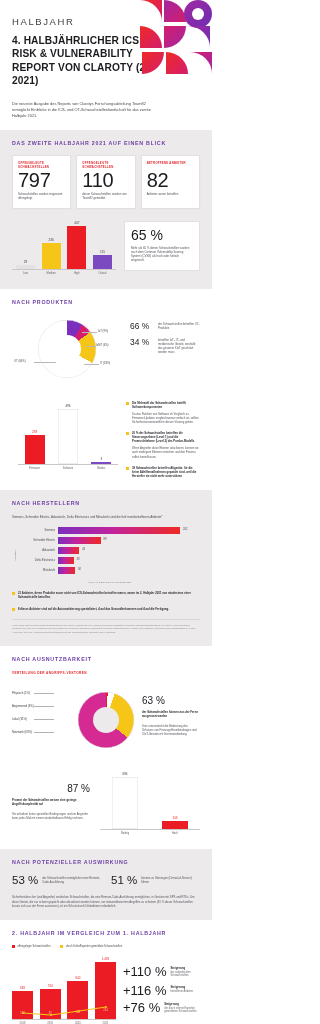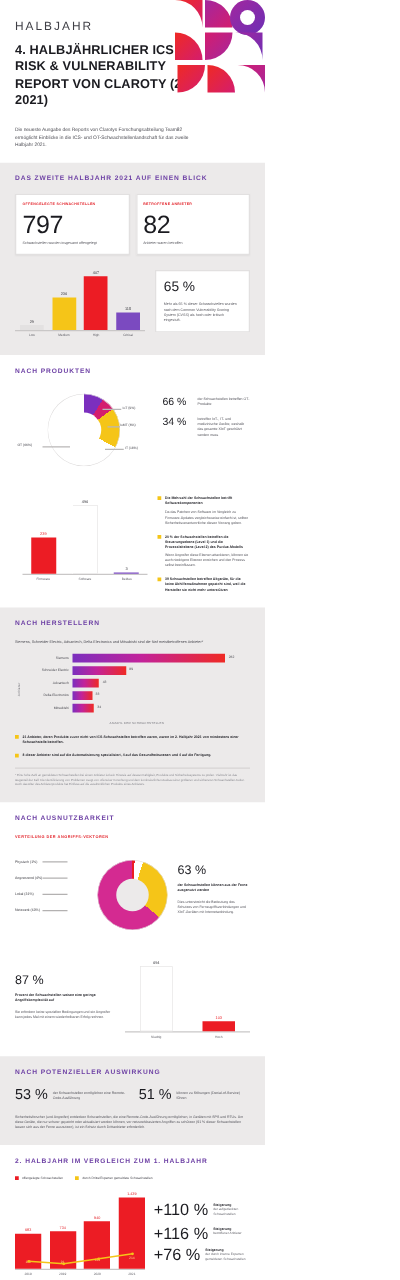--- a/index.html
+++ b/index.html
@@ -55,21 +55,21 @@
   
   .sev-wrap { display: flex; align-items: flex-start; gap: 8px; margin-top: 12px; }
   .sev-chart { width: 104px; height: 56px; position: relative; }
   .sev-bars { display: flex; align-items: flex-end; justify-content: space-between; height: 48px; padding: 0 4px; }
   .sev-col { width: 19px; display: flex; flex-direction: column; align-items: center; justify-content: flex-end; height: 48px; }
   .sev-val { font-size: 3.1px; color: #3c3c42; margin-bottom: 1px; }
   .sev-bar { width: 19px; border-radius: 0; }
   .sev-axis { border-top: 0.4px solid #c9c7c7; display: flex; justify-content: space-between; padding: 2px 4px 0; }
   .sev-tick { width: 19px; text-align: center; font-size: 2.6px; color: #63636a; }
   .pct-card { flex: 1; background: #fff; border: 0.5px solid #e2e0e0; padding: 6px 6px 7px; }
-  .pct-big { font-size: 11px; font-weight: 400; color: #1b1b20; line-height: 14px; }
+  .pct-big { font-size: 14px; font-weight: 400; color: #1b1b20; line-height: 14px; }
   .pct-txt { font-size: 2.9px; line-height: 4.3px; color: #55555c; margin-top: 4px; }
 
   
   .donut-row { display: flex; align-items: flex-start; gap: 6px; }
   .donut-area { width: 112px; position: relative; height: 76px; }
   .donut { width: 58px; height: 58px; border-radius: 50%; position: relative; margin-left: 26px; margin-top: 6px; }
   .donut::after {
     content: ""; position: absolute; inset: 15px; background: #fff; border-radius: 50%;
   }
   .leader { position: absolute; font-size: 2.7px; color: #4b4b52; white-space: nowrap; }
@@ -118,21 +118,21 @@
   .exp-donut { width: 56px; height: 56px; border-radius: 50%; position: absolute; right: 2px; top: 9px; }
   .exp-donut::after { content: ""; position: absolute; inset: 15px; background: #eceaea; border-radius: 50%; }
   .exp-right { flex: 1; padding-top: 12px; }
   .exp-big { font-size: 10px; color: #1b1b20; line-height: 11px; }
   .exp-strong { font-size: 2.8px; line-height: 4.1px; color: #2a2a30; font-weight: 700; margin-top: 4px; }
   .exp-body { font-size: 2.8px; line-height: 4.1px; color: #55555c; margin-top: 5px; }
 
   
   .cx-row { display: flex; gap: 10px; align-items: flex-start; margin-top: 14px; }
   .cx-left { width: 78px; padding-top: 12px; }
-  .cx-big { font-size: 10px; color: #1b1b20; line-height: 11px; }
+  .cx-big { font-size: 10px; color: #1b1b20; line-height: 11px; text-align: right; }
   .cx-strong { font-size: 2.8px; line-height: 4.1px; color: #2a2a30; font-weight: 700; margin-top: 4px; }
   .cx-body { font-size: 2.8px; line-height: 4.1px; color: #55555c; margin-top: 5px; }
   .cx-chart { flex: 1; height: 66px; }
   .cx-bars { display: flex; align-items: flex-end; justify-content: space-around; height: 58px; }
   .cx-col { display: flex; flex-direction: column; align-items: center; justify-content: flex-end; height: 58px; }
   .cx-val { font-size: 3.1px; color: #3c3c42; margin-bottom: 1px; }
   .cx-bar { width: 26px; }
   .cx-axis { display: flex; justify-content: space-around; border-top: 0.4px solid #c9c7c7; padding-top: 2px; }
   .cx-tick { font-size: 2.6px; color: #63636a; width: 30px; text-align: center; }
 
@@ -206,20 +206,25 @@
   <div class="section grey">
     <div class="sec-title">DAS ZWEITE HALBJAHR 2021 AUF EINEN BLICK</div>
 
     <div class="kpi-row">
       <div class="kpi">
         <div class="kpi-label">OFFENGELEGTE SCHWACHSTELLEN</div>
         <div class="kpi-num">797</div>
         <div class="kpi-desc">Schwachstellen wurden insgesamt offengelegt</div>
       </div>
       <div class="kpi">
+        <div class="kpi-label">OFFENGELEGTE SCHWACHSTELLEN</div>
+        <div class="kpi-num">110</div>
+        <div class="kpi-desc">dieser Schwachstellen wurden von Team82 gemeldet</div>
+      </div>
+      <div class="kpi">
         <div class="kpi-label">BETROFFENE ANBIETER</div>
         <div class="kpi-num">82</div>
         <div class="kpi-desc">Anbieter waren betroffen</div>
       </div>
     </div>
 
     <div class="sev-wrap">
       <div class="sev-chart">
         <div class="sev-bars">
           <div class="sev-col">

